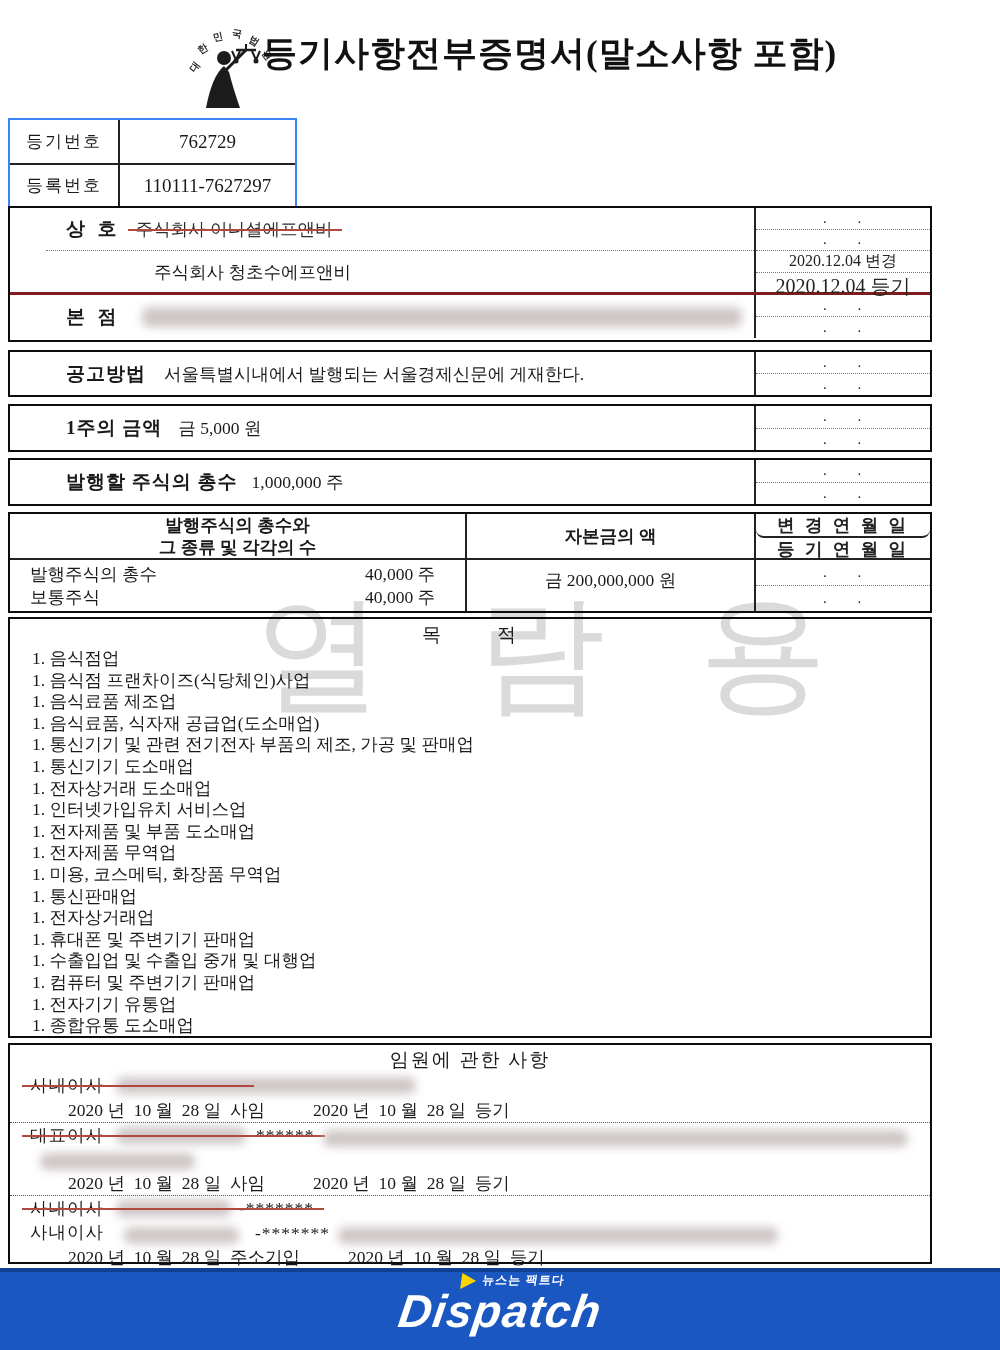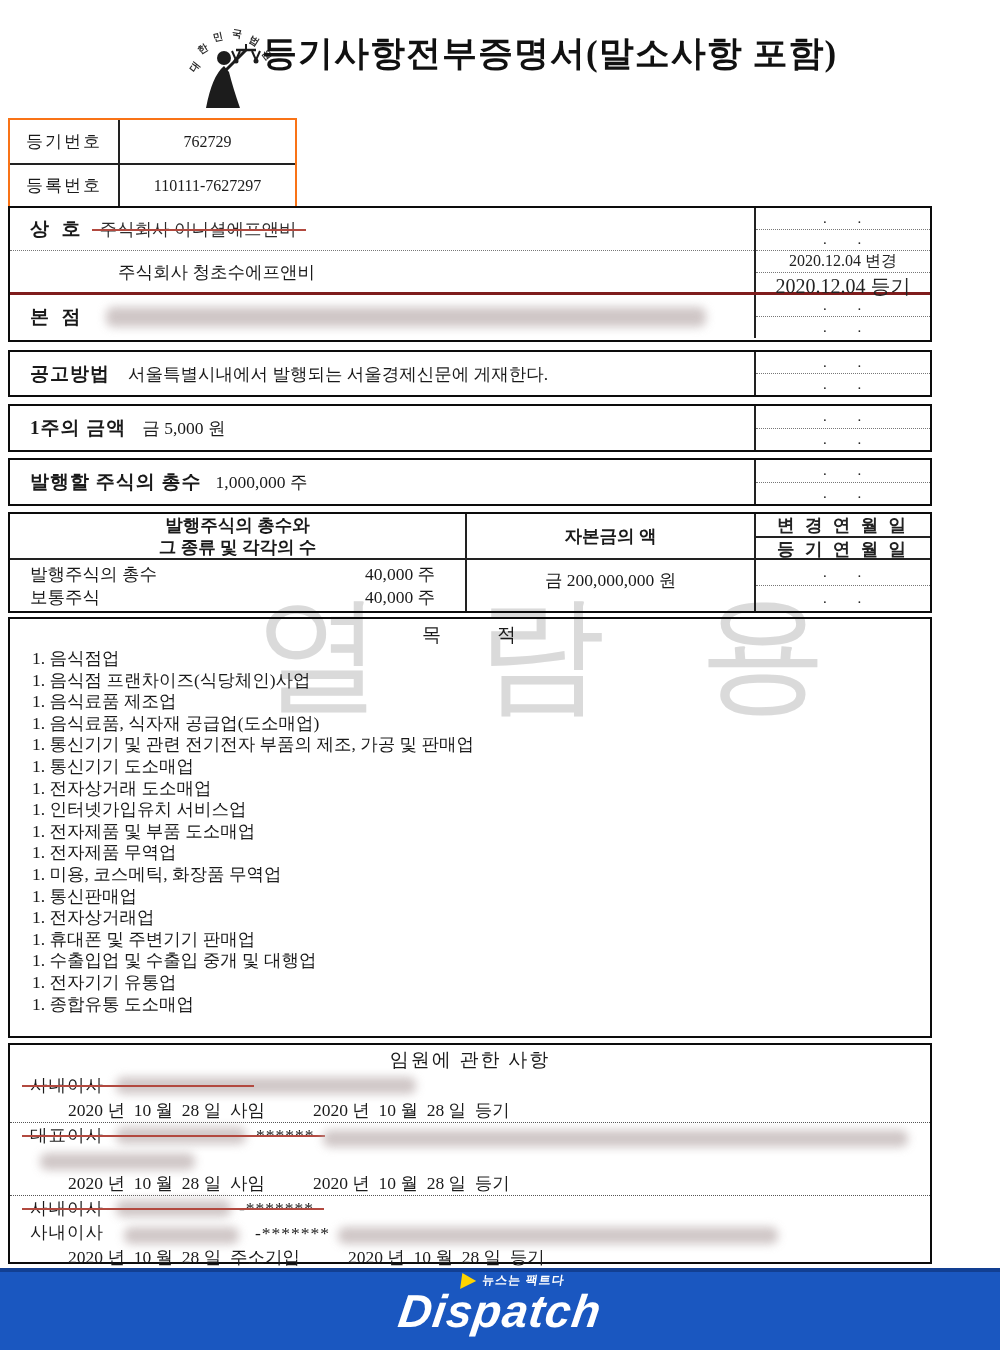--- a/index.html
+++ b/index.html
@@ -23,35 +23,35 @@
   .emblem { position:absolute; left:186px; top:6px; width:92px; height:92px; }
   .emblem .arc-ch { position:absolute; font-size:10px; font-weight:bold; color:#2b2b2b; }
   .doc-title {
     position:absolute; left:262px; top:16px; font-size:35px; font-weight:bold;
     letter-spacing:1px; color:#111;
   }
 
   
   .box { position:absolute; left:8px; width:924px; border:2px solid #0c0c0c; z-index:2; background:transparent; }
   .row { display:flex; width:100%; }
-  .lcell { flex:1; display:flex; align-items:center; position:relative; }
+  .lcell { flex:1; display:flex; align-items:center; position:relative;margin-left:36px; }
   .rcol { width:176px; border-left:2px solid #222; display:flex; flex-direction:column; }
   .rcell { flex:1; display:flex; align-items:center; justify-content:center; font-size:15px; color:#222; }
   .dot-b { border-bottom:1px dotted #777; }
   .empty-date { white-space:pre; letter-spacing:2px; }
   .sec-label { font-weight:bold; font-size:19px; padding-left:20px; white-space:pre; letter-spacing:1px; }
   .sec-value { font-size:17.5px; }
 
   
-  .regtbl { position:absolute; left:8px; top:118px; width:289px; border:2px solid #f97316; z-index:2; }
+  .regtbl { position:absolute; left:8px; top:118px; width:289px; border:2px solid #3b82f6; z-index:2; }
   .regtbl .rrow { display:flex; height:43px; }
   .regtbl .rrow + .rrow { border-top:2px solid #222; }
   .regtbl .rlabel { width:110px; display:flex; align-items:center; justify-content:center;
     font-size:17px; letter-spacing:2px; border-right:2px solid #222; }
-  .regtbl .rval { flex:1; display:flex; align-items:center; justify-content:center; font-size:16px; }
+  .regtbl .rval { flex:1; display:flex; align-items:center; justify-content:center; font-size:19px; }
 
   
   .struck { position:relative; display:inline-flex; align-items:center; }
   .struck::after { content:""; position:absolute; left:-8px; right:-10px; top:52%;
     border-top:2px solid #b2493f; }
   .struck-half::after { right:42%; }
 
   
   .blur { display:inline-block; height:17px; border-radius:7px;
     background:#c3b8b8; filter:blur(5px); opacity:.8; }
@@ -196,21 +196,21 @@
   <div class="box" style="top:512px; height:101px;">
     <div class="row" style="height:46px; border-bottom:2px solid #222;">
       <div class="st-col1" style="justify-content:center;">
         <div class="st-hdr">발행주식의 총수와</div>
         <div class="st-hdr">그 종류 및 각각의 수</div>
       </div>
       <div class="st-col2" style="align-items:center; justify-content:center;">
         <span class="st-hdr">자본금의 액</span>
       </div>
       <div class="rcol">
-        <div class="rcell st-hdr" style="border-bottom:2px solid #222; letter-spacing:3px;">변 경 연 월 일</div>
+        <div class="rcell st-hdr" style="border-bottom:2px solid #222; letter-spacing:3px;border-radius:8px;">변 경 연 월 일</div>
         <div class="rcell st-hdr" style="letter-spacing:3px;">등 기 연 월 일</div>
       </div>
     </div>
     <div class="row" style="height:51px;">
       <div class="st-col1" style="justify-content:center;">
         <div style="display:flex; font-size:17.5px; line-height:23px;">
           <span style="padding-left:20px;">발행주식의 총수</span>
           <span style="margin-left:auto; padding-right:30px;">40,000 주</span>
         </div>
         <div style="display:flex; font-size:17.5px; line-height:23px;">
@@ -238,20 +238,21 @@
     <div class="p-item">1. 통신기기 도소매업</div>
     <div class="p-item">1. 전자상거래 도소매업</div>
     <div class="p-item">1. 인터넷가입유치 서비스업</div>
     <div class="p-item">1. 전자제품 및 부품 도소매업</div>
     <div class="p-item">1. 전자제품 무역업</div>
     <div class="p-item">1. 미용, 코스메틱, 화장품 무역업</div>
     <div class="p-item">1. 통신판매업</div>
     <div class="p-item">1. 전자상거래업</div>
     <div class="p-item">1. 휴대폰 및 주변기기 판매업</div>
     <div class="p-item">1. 수출입업 및 수출입 중개 및 대행업</div>
+    <div class="p-item">1. 컴퓨터 및 주변기기 판매업</div>
     <div class="p-item">1. 전자기기 유통업</div>
     <div class="p-item">1. 종합유통 도소매업</div>
   </div>
 
   <div class="box" style="top:1043px; height:221px; padding-top:2px;">
     <div class="center-title">임원에 관한 사항</div>
 
     <div class="o-line">
       <span class="struck struck-half">
         <span class="o-role">사내이사</span>

